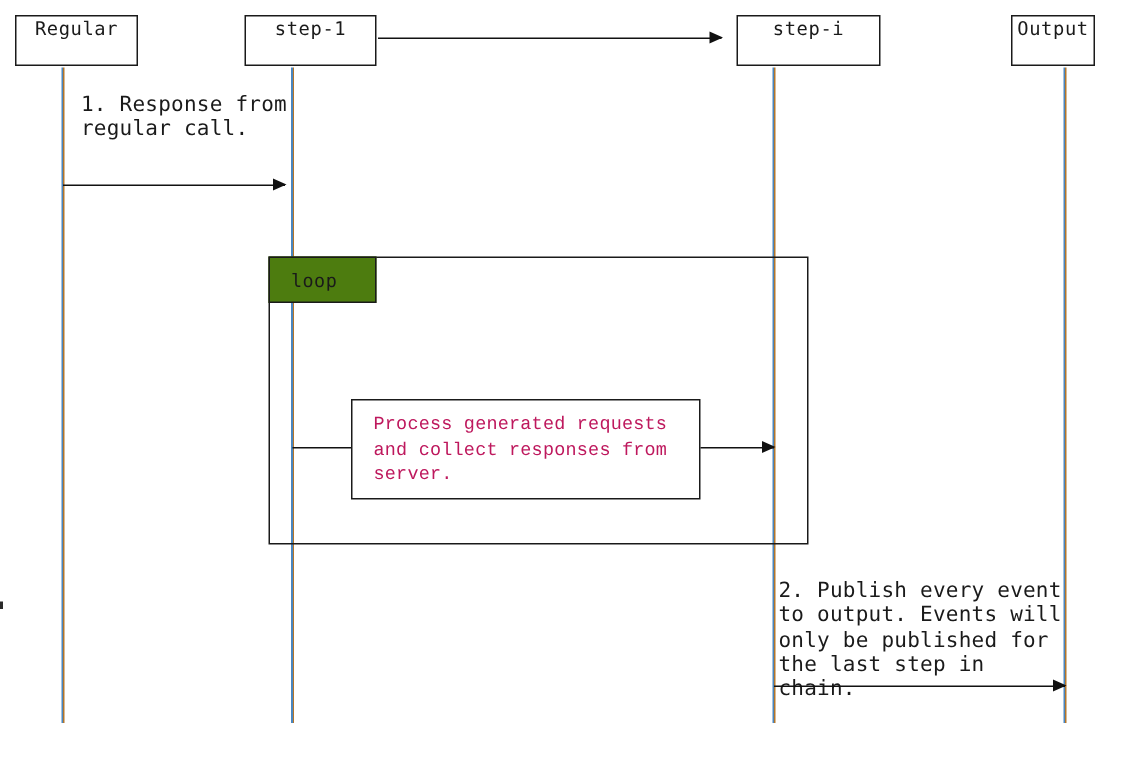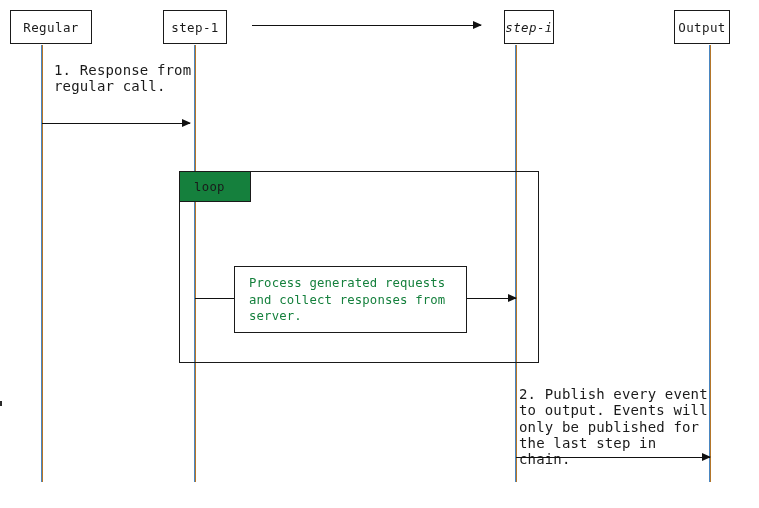--- a/index.html
+++ b/index.html
@@ -19,21 +19,20 @@
     overflow: hidden;
   }
 
   
   .participant-box {
     position: absolute;
     box-sizing: border-box;
     border: 1px solid #1a1a1a;
     background: #ffffff;
     display: flex;
-    align-items: center;
     justify-content: center;
   }
   .participant-label {
     font-size: 12.5px;
     color: #1a1a1a;
     letter-spacing: 0.4px;
     white-space: nowrap;
   }
 
   
@@ -83,21 +82,21 @@
   .fragment {
     position: absolute;
     box-sizing: border-box;
     border: 1px solid #1a1a1a;
     background: transparent;
   }
   .fragment-tab {
     position: absolute;
     box-sizing: border-box;
     border: 1px solid #1a1a1a;
-    background: #15803d;
+    background: #4d7c0f;
     display: flex;
     align-items: center;
   }
   .fragment-tab-label {
     font-size: 12.3px;
     color: #1a1a1a;
     padding-left: 14px;
     letter-spacing: 0.3px;
   }
 
@@ -105,45 +104,46 @@
   .note-box {
     position: absolute;
     box-sizing: border-box;
     border: 1px solid #1a1a1a;
     background: #ffffff;
     padding: 8px 0 8px 14px;
   }
   .note-text {
     font-size: 12.3px;
     line-height: 16.5px;
-    color: #15803d;
+    color: #be185d;
     letter-spacing: 0.15px;
     white-space: pre-line;
+    font-family: Liberation Mono, monospace;
   }
 
   
   .edge-mark {
     position: absolute;
     background: #2a2a2a;
   }
 </style>
 </head>
 <body>
 
 <div id="canvas">
 
   <div class="participant-box" style="left:10px; top:10px; width:82px; height:34px;">
     <span class="participant-label">Regular</span>
   </div>
 
-  <div class="participant-box" style="left:163px; top:10px; width:64px; height:34px;">
+  <div class="participant-box" style="left:163px; top:10px; width:88px; height:34px;">
     <span class="participant-label">step-1</span>
   </div>
 
-  <div class="participant-box" style="left:504px; top:10px; width:50px; height:34px;font-style:italic;">
+  <div class="participant-box" style="left:491px; top:10px; width:96px; height:34px;">
     <span class="participant-label">step-i</span>
   </div>
 
   <div class="participant-box" style="left:674px; top:10px; width:56px; height:34px;">
     <span class="participant-label">Output</span>
   </div>
 
   <div class="arrow" style="left:252px; top:25px; width:229px;"></div>
 
   <div class="lifeline" style="left:41px;  top:45px; height:437px;"></div>

